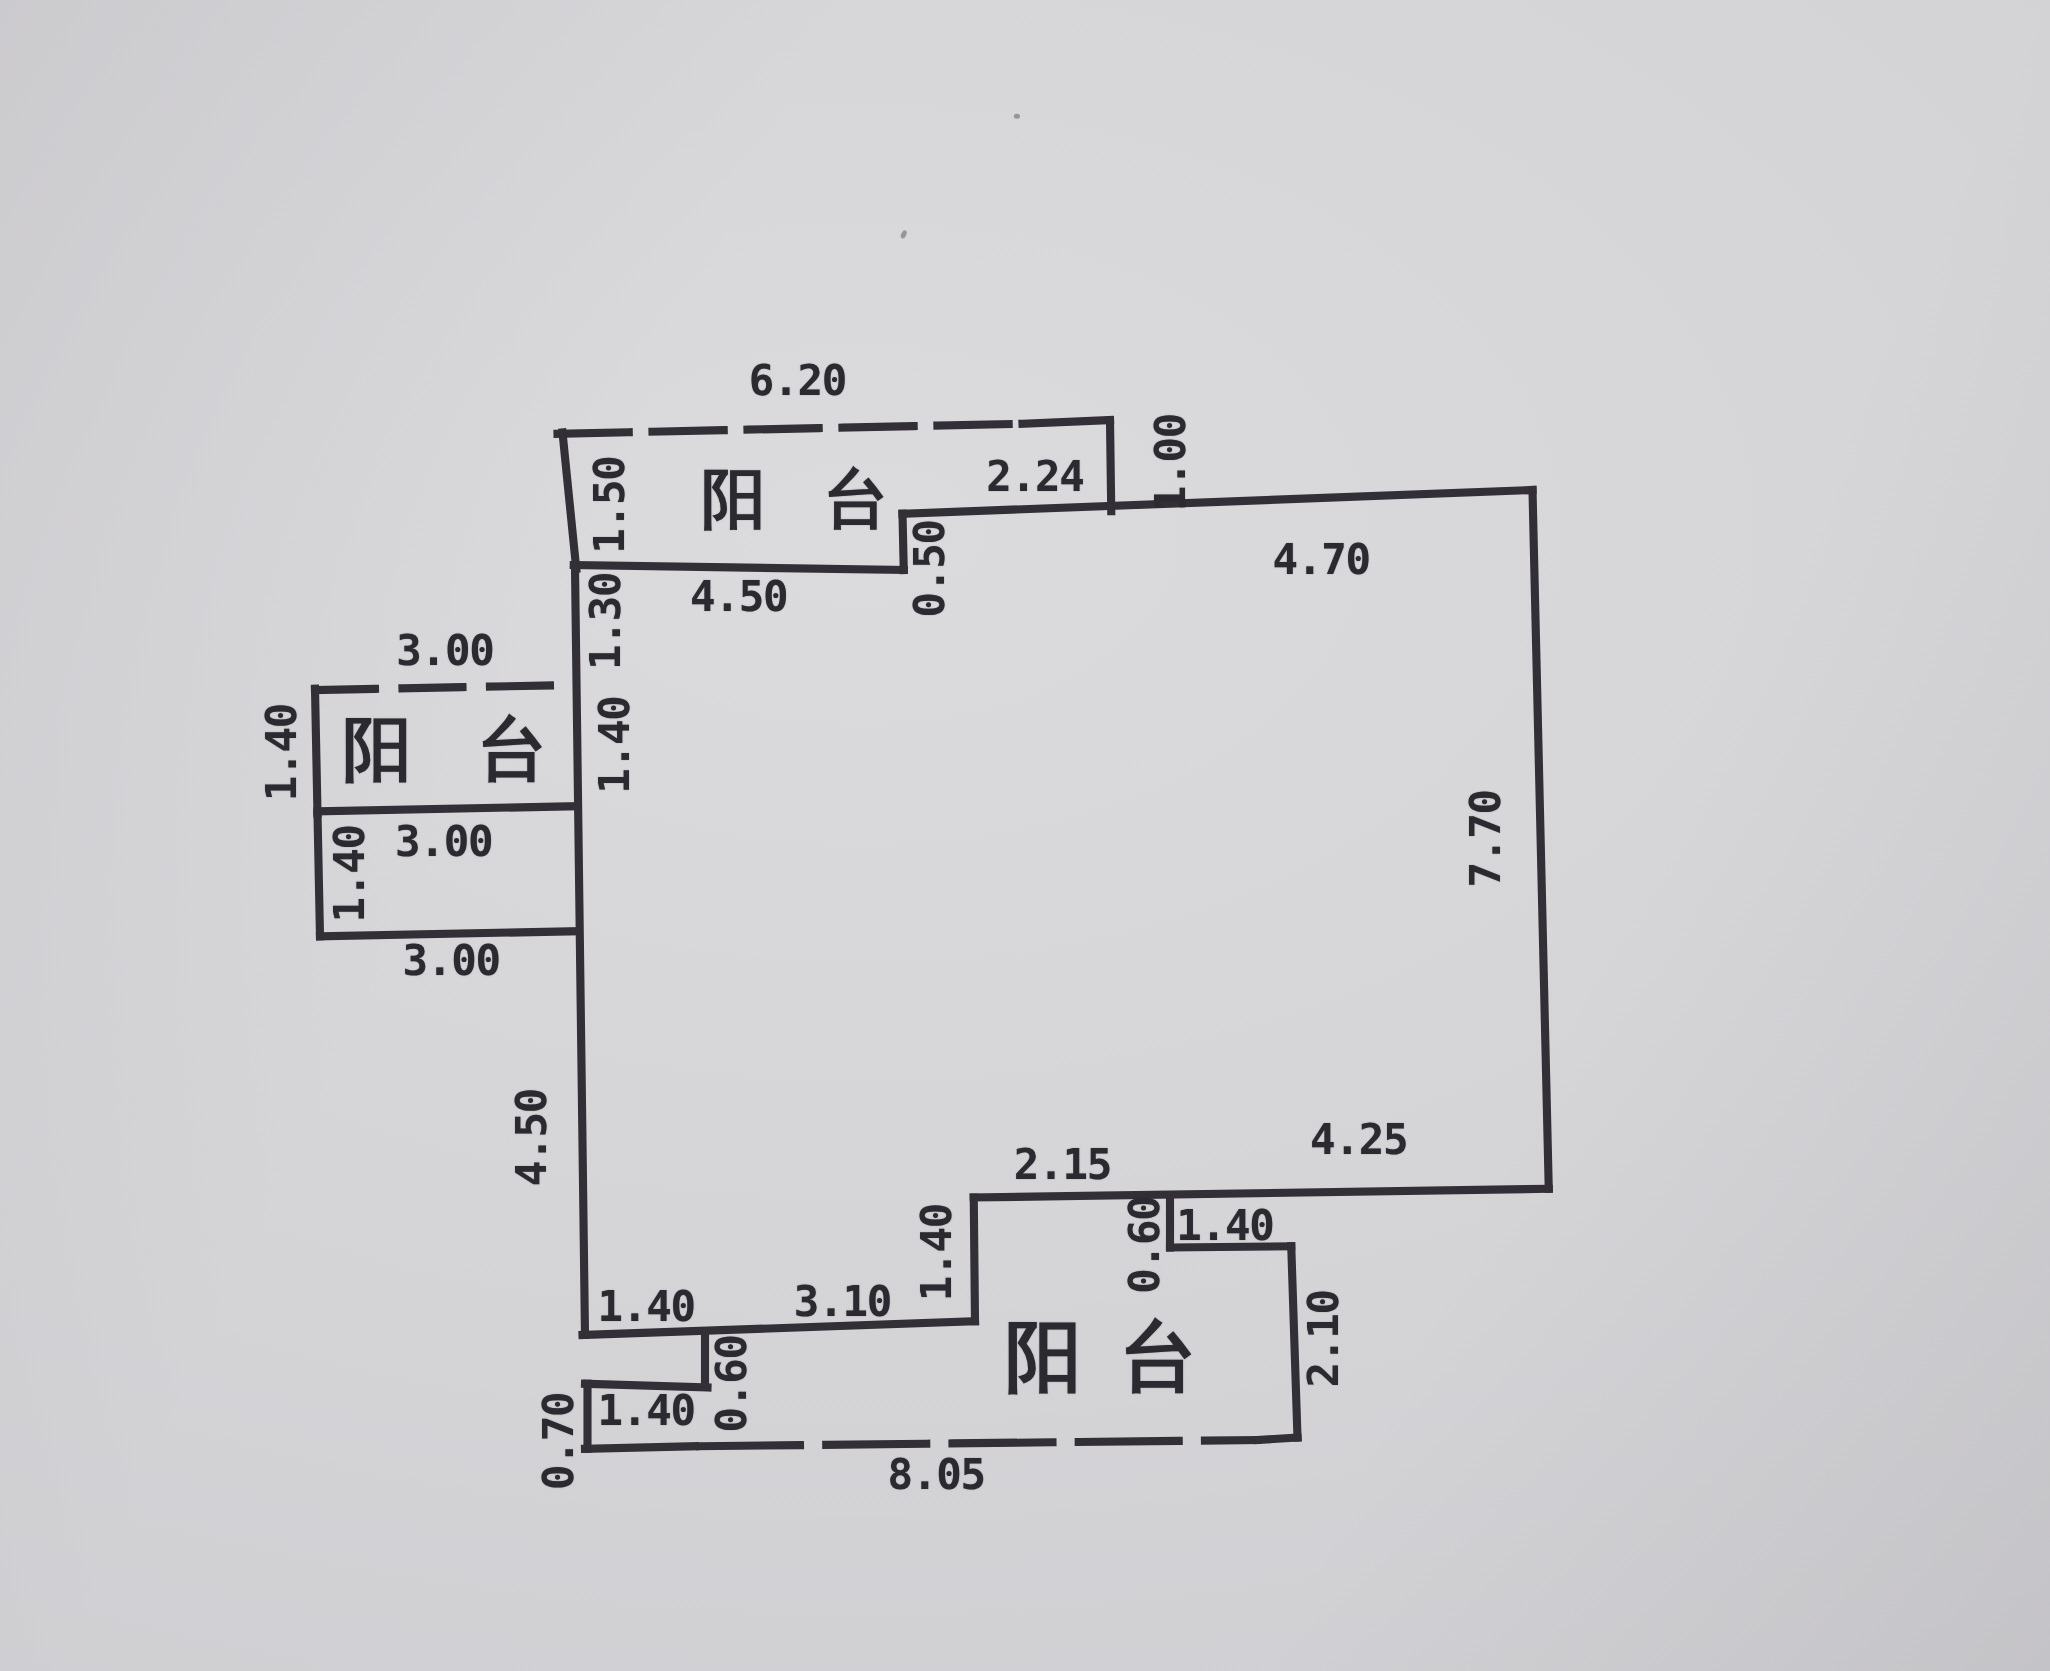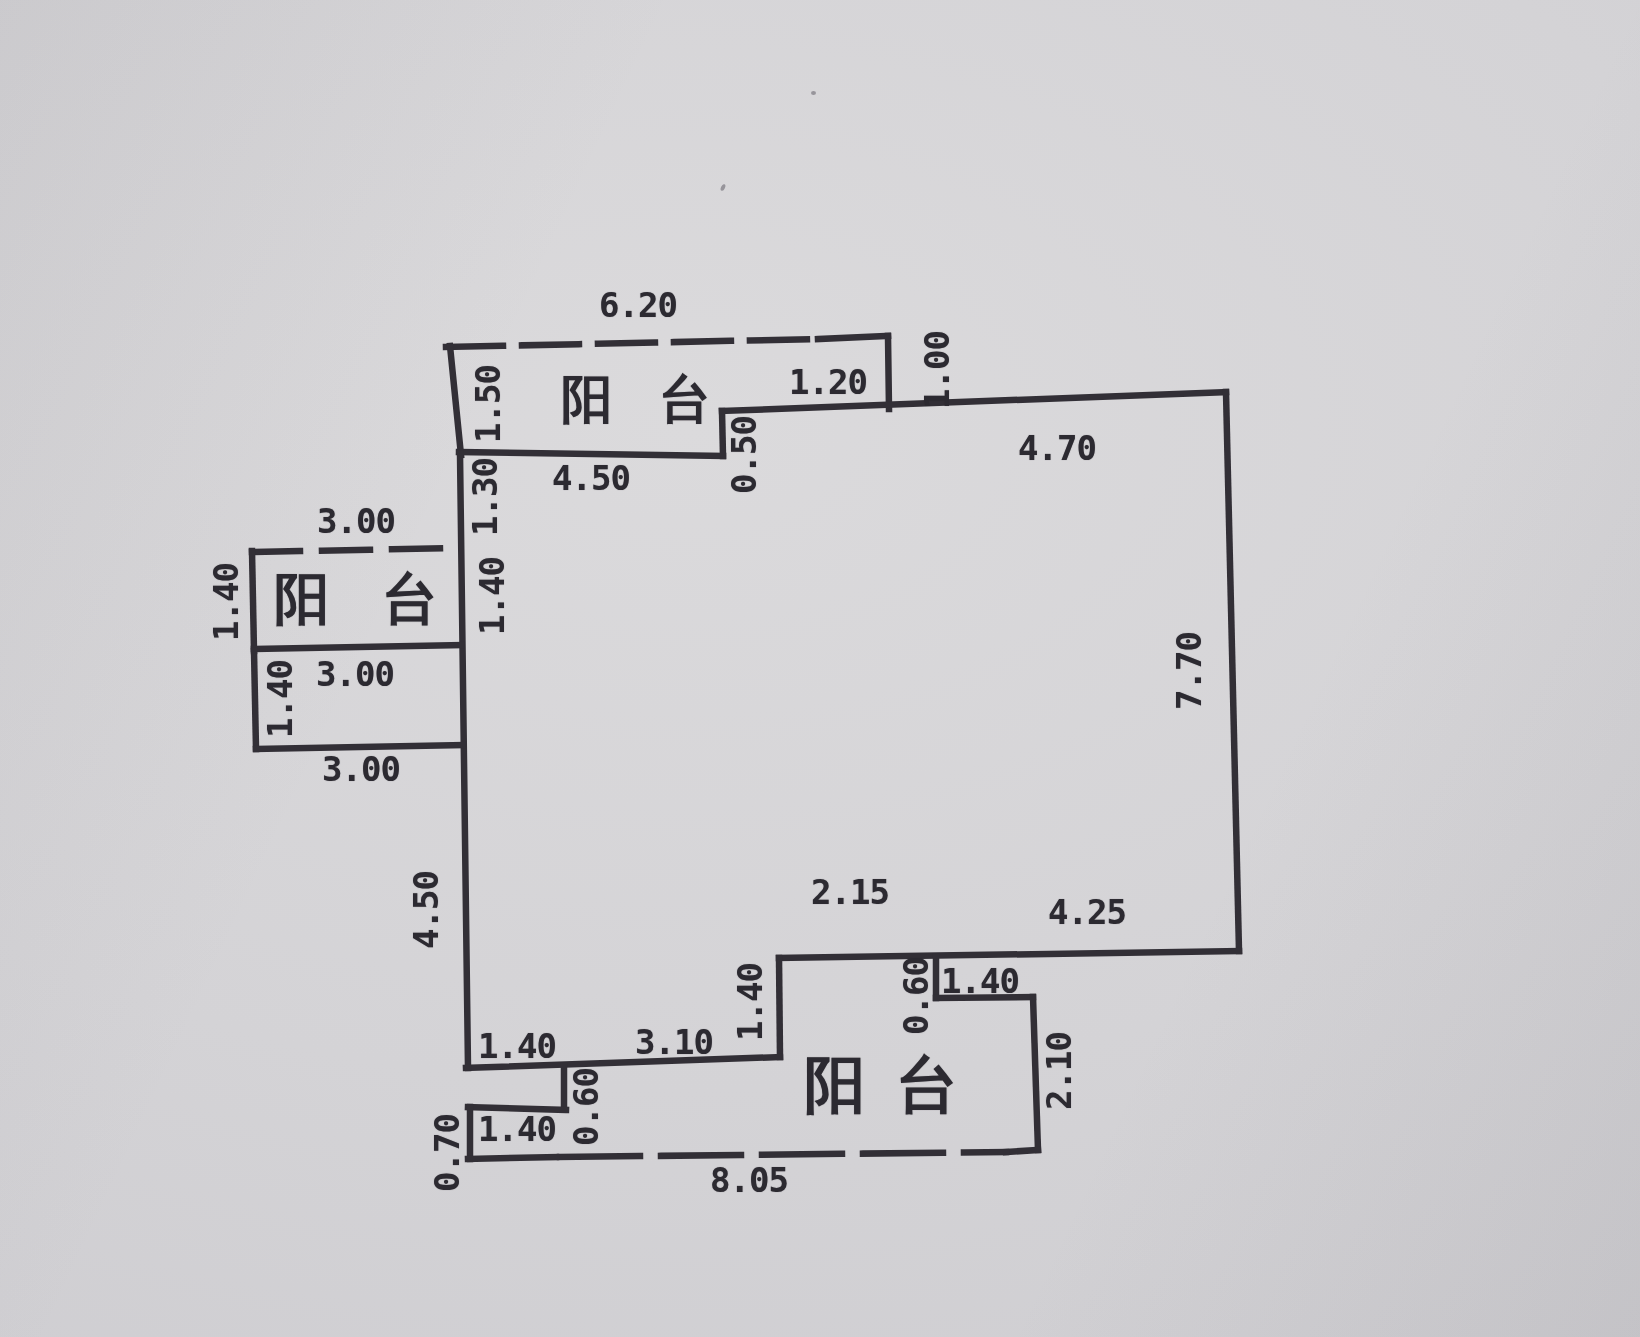--- a/index.html
+++ b/index.html
@@ -69,29 +69,29 @@
     <path d="M566 1110 L468 1107"></path>
     <path d="M470 1107 L470 1159"></path>
     <path d="M468 1159 L556 1157"></path>
   </svg>
 
   <div class="lbl room room-top" style="left:659px;top:400px">阳台</div>
   <div class="lbl room room-left" style="left:382px;top:600px">阳台</div>
   <div class="lbl room room-bottom" style="left:896px;top:1085px">阳台</div>
 
   <div class="lbl" style="left:638px;top:305px">6.20</div>
-  <div class="lbl" style="left:828px;top:382px">1.20</div>
+  <div class="lbl" style="left:828px;top:382px">2.24</div>
   <div class="lbl" style="left:591px;top:478px">4.50</div>
   <div class="lbl" style="left:1057px;top:448px">4.70</div>
   <div class="lbl" style="left:356px;top:521px">3.00</div>
   <div class="lbl" style="left:355px;top:674px">3.00</div>
   <div class="lbl" style="left:361px;top:769px">3.00</div>
   <div class="lbl" style="left:517px;top:1046px">1.40</div>
   <div class="lbl" style="left:674px;top:1042px">3.10</div>
-  <div class="lbl" style="left:850px;top:892px">2.15</div>
+  <div class="lbl" style="left:850px;top:932px">2.15</div>
   <div class="lbl" style="left:1087px;top:912px">4.25</div>
   <div class="lbl" style="left:980px;top:981px">1.40</div>
   <div class="lbl" style="left:517px;top:1129px">1.40</div>
   <div class="lbl" style="left:749px;top:1180px">8.05</div>
 
   <div class="lbl v" style="left:488px;top:404px">1.50</div>
   <div class="lbl v" style="left:937px;top:370px">1.00</div>
   <div class="lbl v" style="left:744px;top:455px">0.50</div>
   <div class="lbl v" style="left:485px;top:497px">1.30</div>
   <div class="lbl v" style="left:492px;top:596px">1.40</div>

